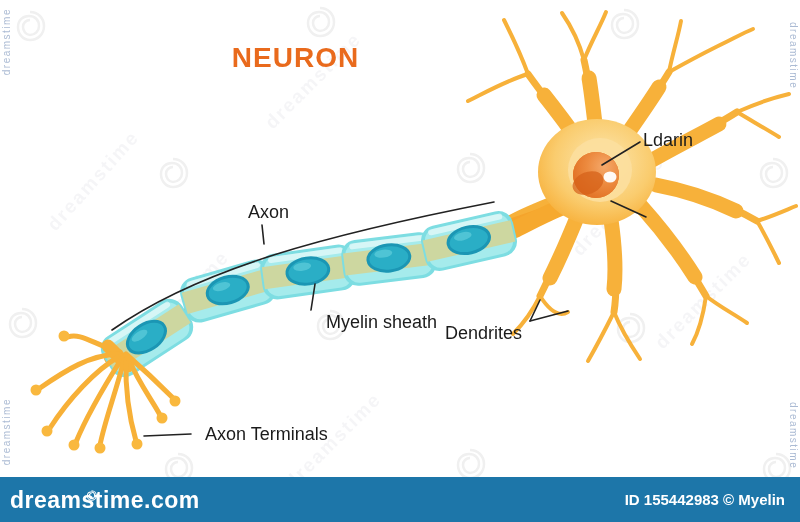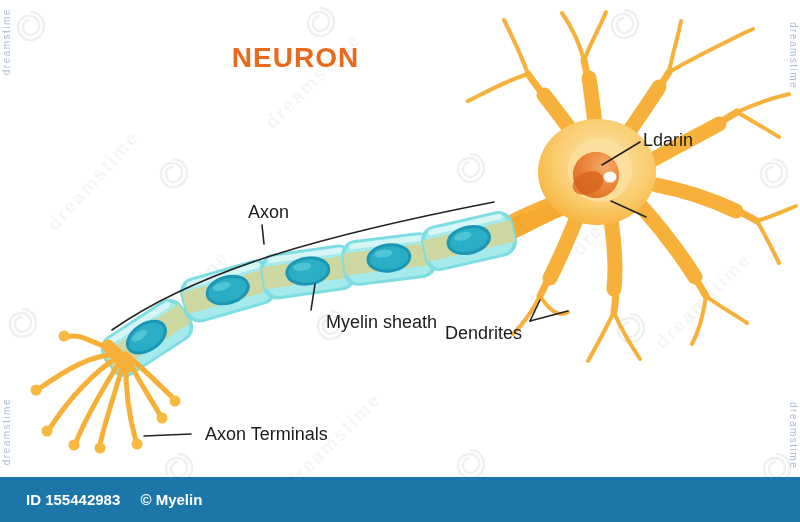--- a/index.html
+++ b/index.html
@@ -42,21 +42,21 @@
   .pointer{fill:none;stroke:#222222;stroke-width:1.6px;stroke-linecap:round;}
   
   #footer{
     position:absolute;left:0;bottom:0;width:800px;height:45px;background:#1d76a9;
     display:flex;align-items:center;justify-content:space-between;
     box-sizing:border-box;padding:0 15px 0 10px;
   }
   #brand{color:#ffffff;font-weight:bold;font-size:23px;letter-spacing:0.5px;position:relative;top:1px;}
   #brand-reg{position:absolute;left:76px;top:3px;}
   #footer-right{color:#ffffff;font-weight:bold;font-size:15px;}
-  #footer-right span{margin-left:16px;}
+  #footer-right span{margin-left:0;}
 </style>
 </head>
 <body>
 
 <div id="canvas">
 
   <svg class="spiral-layer" width="800" height="522">
     <defs>
       <path id="spiral" d="M0,-14 C8,-14 14,-8 14,0 C14,8 8,14 0,14 C-7,14 -12,8 -12,1 C-12,-6 -7,-10 -1,-10 C5,-10 9,-6 9,0 C9,5 5,9 0,9 C-4,9 -7,5 -7,1 C-7,-3 -4,-6 0,-6" fill="none" stroke="#f0f0f0" stroke-width="2.5"></path>
     </defs>
@@ -241,19 +241,25 @@
 
   <div id="title">NEURON</div>
 
   <div class="lbl" id="lbl-axon">Axon</div>
   <div class="lbl" id="lbl-nucleus">Ldarin</div>
   <div class="lbl" id="lbl-myelin">Myelin sheath</div>
   <div class="lbl" id="lbl-dendrites">Dendrites</div>
   <div class="lbl" id="lbl-terminals">Axon Terminals</div>
 
   <div id="footer">
+    <div id="brand">
+      <span>dreamstime.com</span>
+      <svg id="brand-reg" width="11" height="11" viewBox="-16 -16 32 32">
+        <path d="M0,-14 C8,-14 14,-8 14,0 C14,8 8,14 0,14 C-7,14 -12,8 -12,1 C-12,-6 -7,-10 -1,-10 C5,-10 9,-6 9,0 C9,5 5,9 0,9 C-4,9 -7,5 -7,1 C-7,-3 -4,-6 0,-6" fill="none" stroke="#ffffff" stroke-width="3"></path>
+      </svg>
+    </div>
     <div id="footer-right">
       <span>ID 155442983</span>
       <span>© Myelin</span>
     </div>
   </div>
 
 </div>
 
 </body></html>

